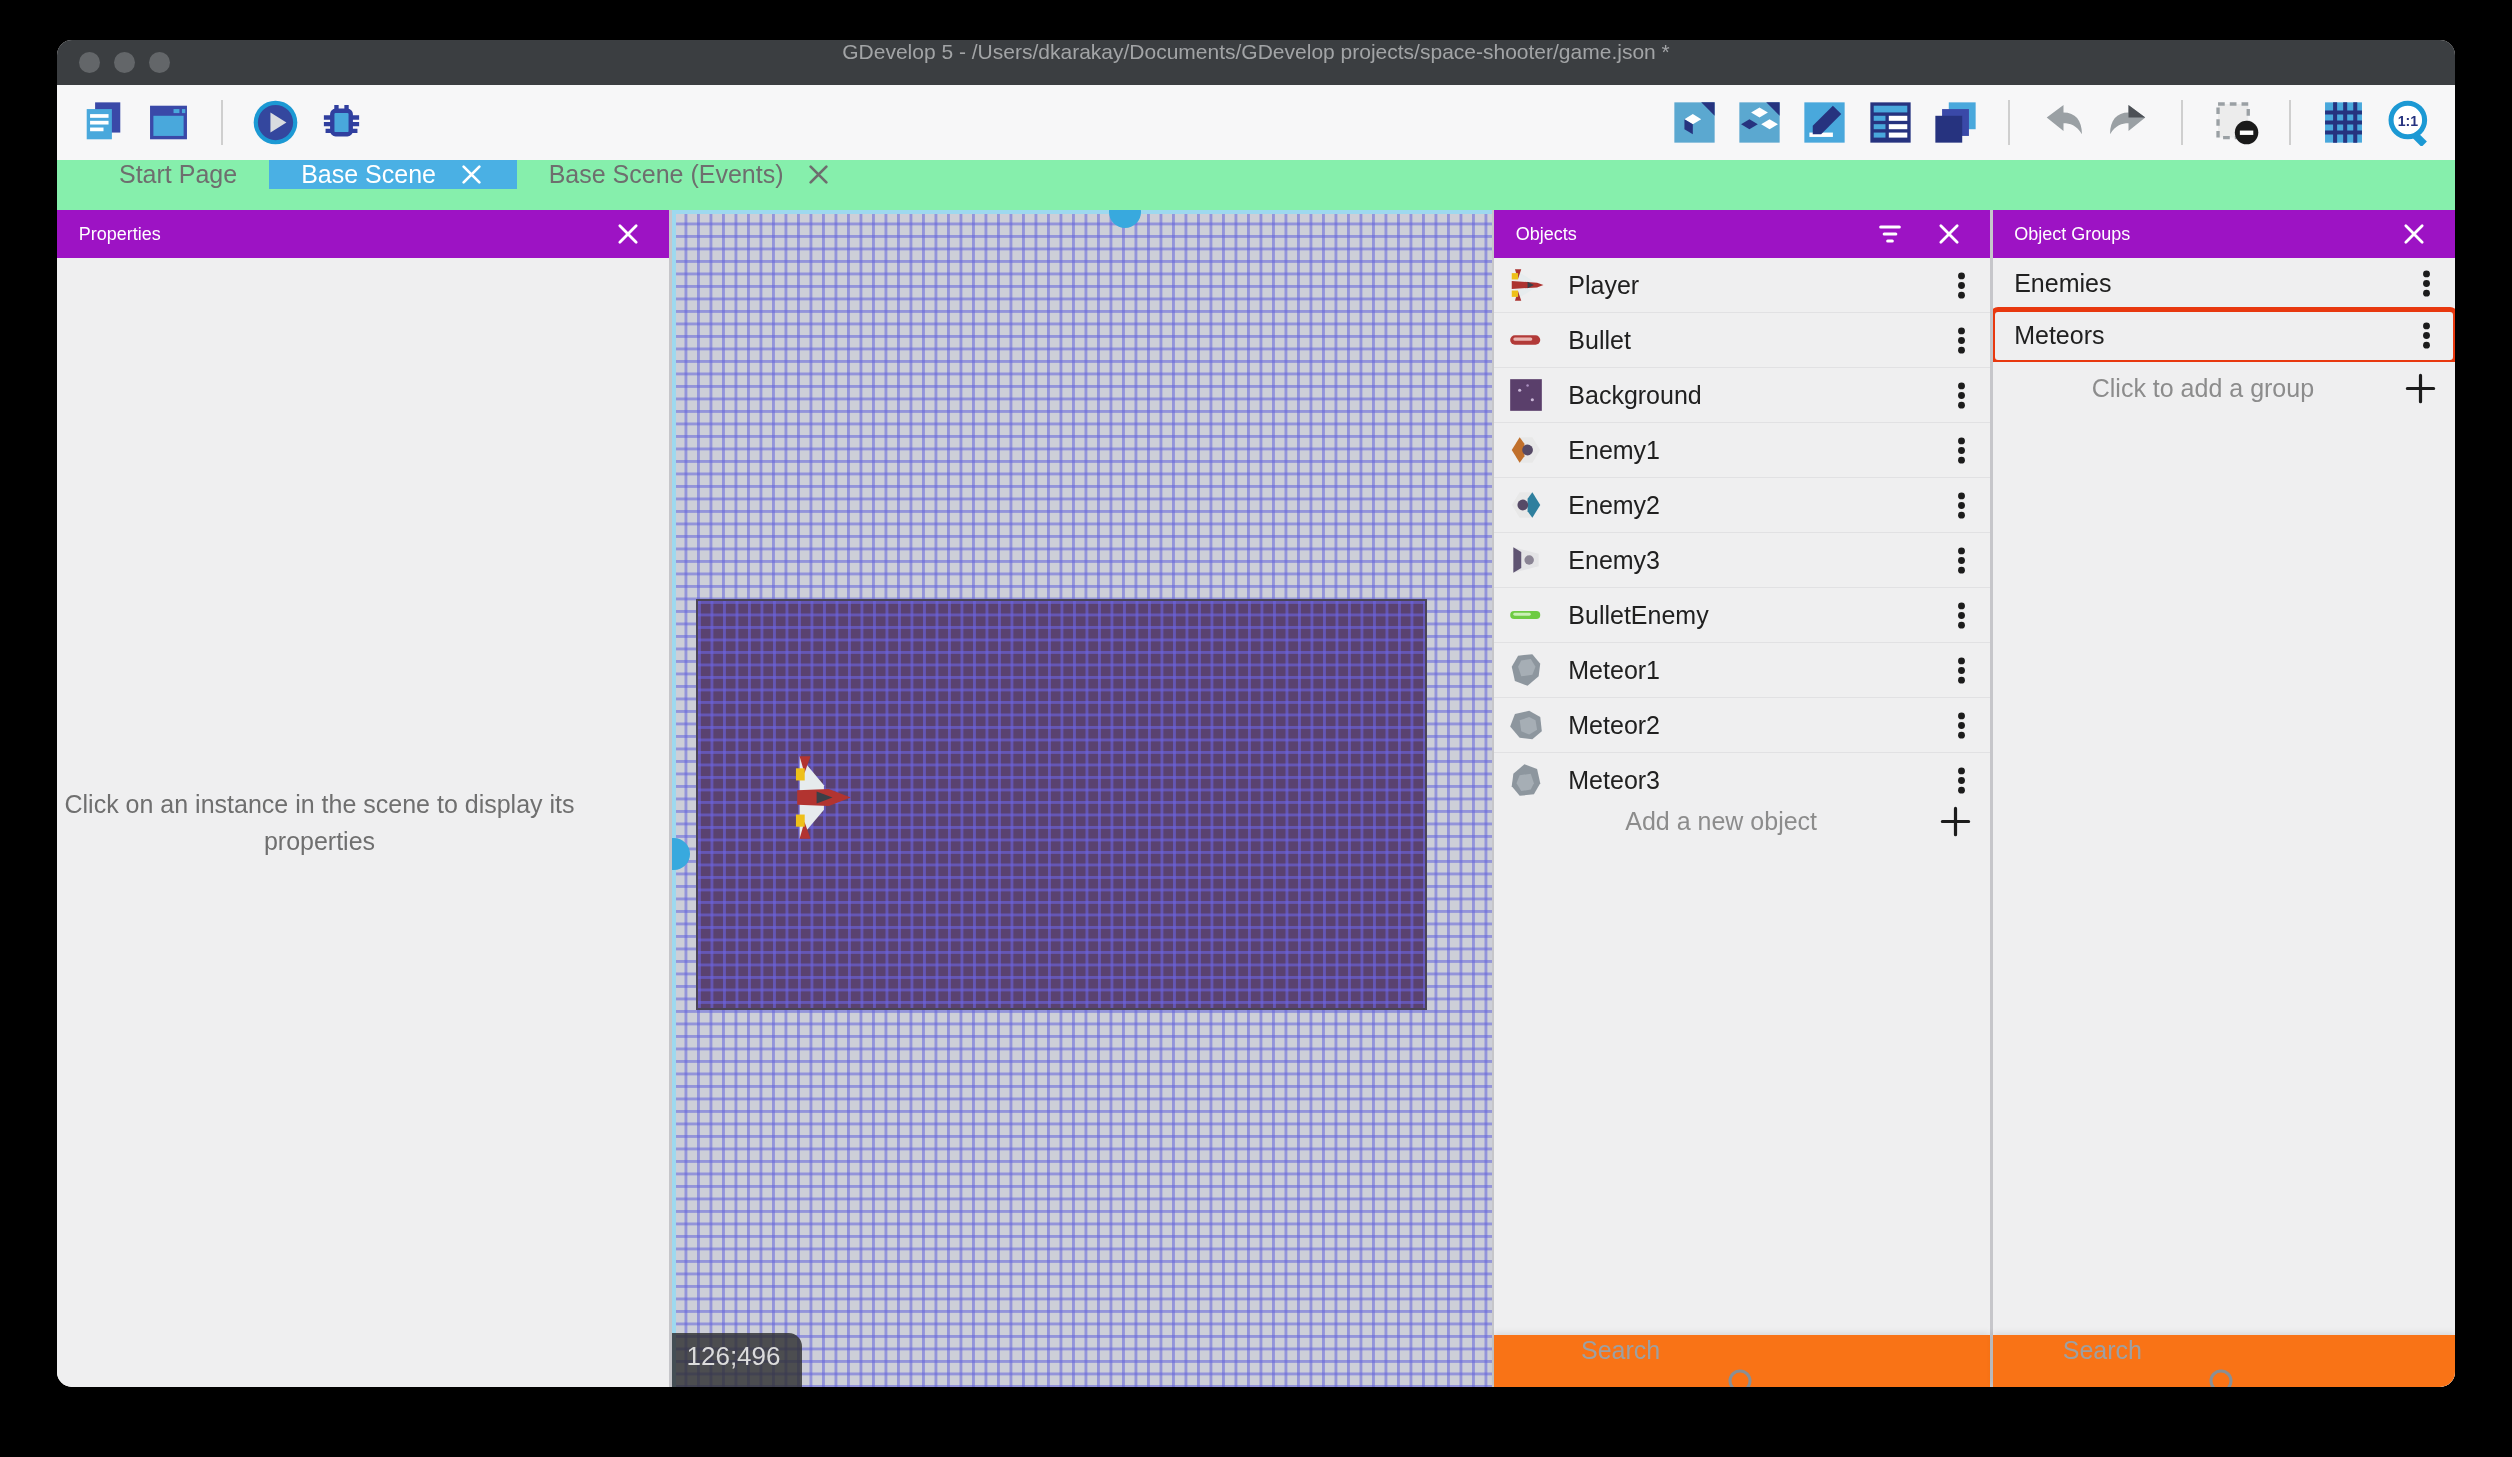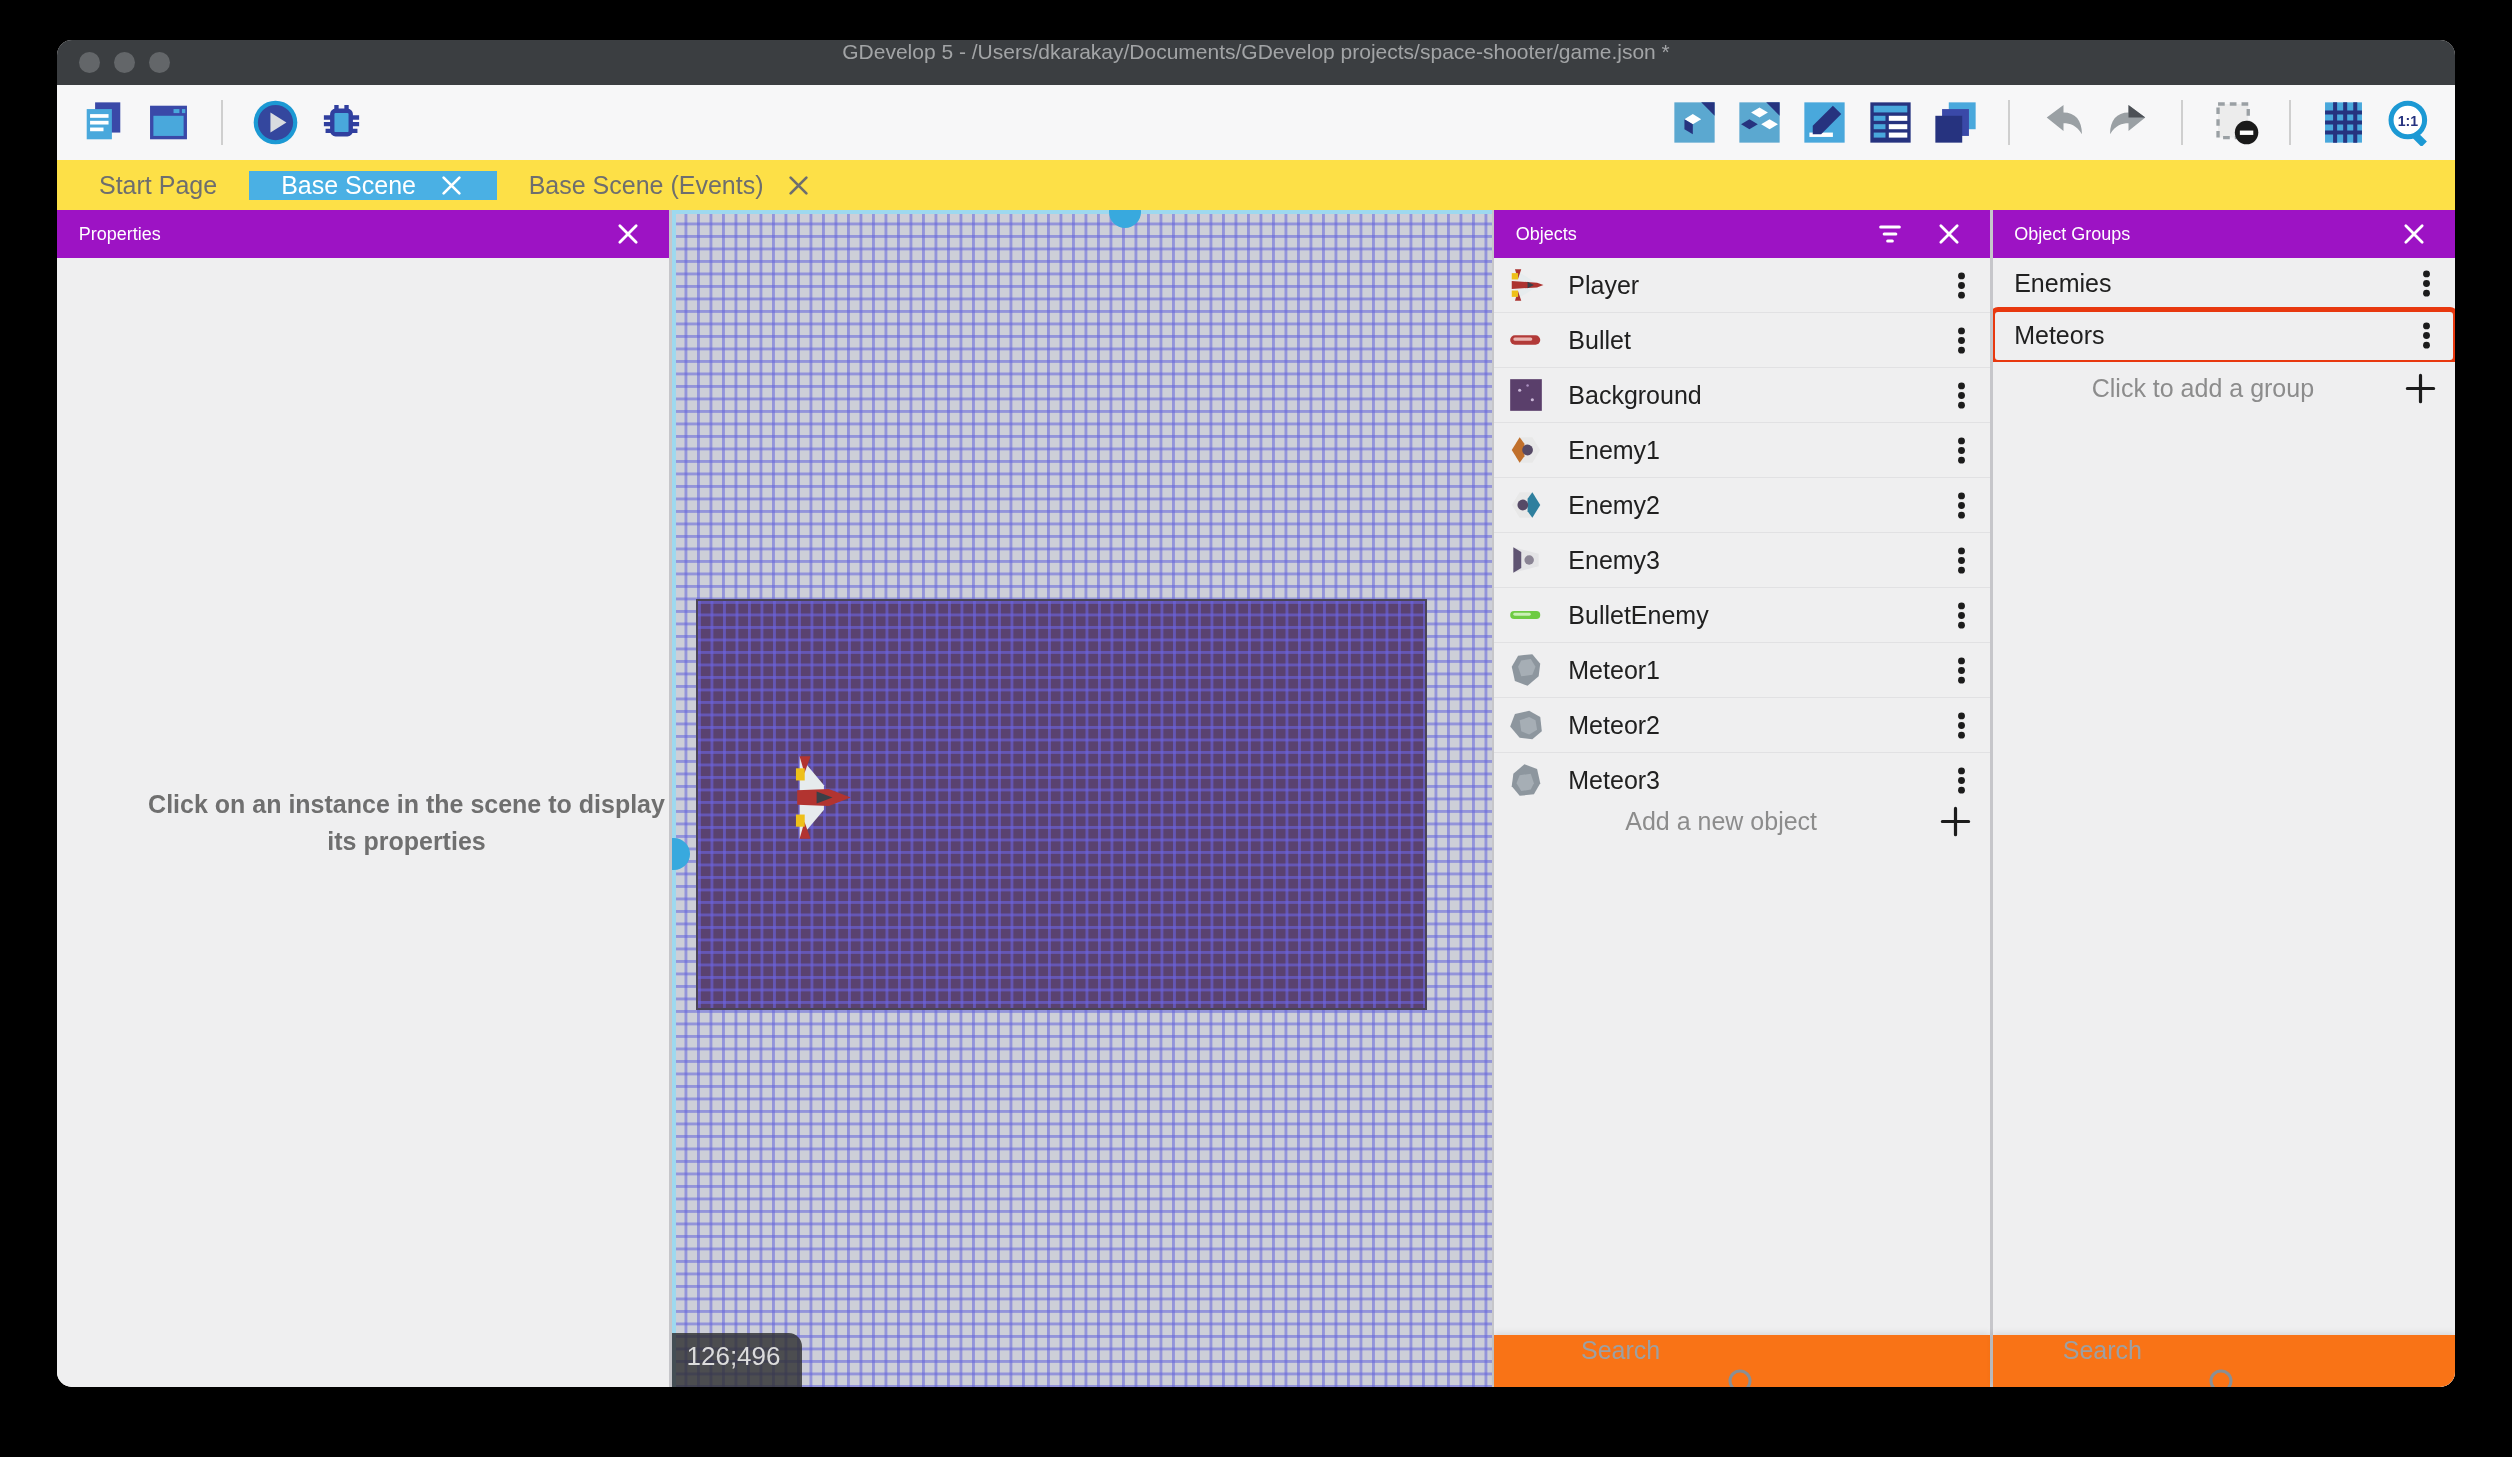--- a/index.html
+++ b/index.html
@@ -19,36 +19,36 @@
   .traffic span { width:21.7px; height:21.7px; border-radius:50%; background:#636669; display:block; cursor:pointer; }
   .title-text { color:#a2a4a6; font-size:21px; }
   
   .toolbar { height:75px; background:#f7f7f8; display:flex; align-items:center; padding:0 20px; flex:0 0 auto; }
   .tool-group { display:flex; align-items:center; gap:13.3px; }
   .tool-btn { width:52px; height:52px; display:flex; align-items:center; justify-content:center; background:none; border:none; padding:0; cursor:pointer; }
   .tool-btn svg { width:47px; height:47px; display:block; }
   .tb-divider { width:2.5px; height:45px; background:#cfcfcf; margin:0 13.3px; }
   .toolbar .spacer { flex:1; }
   
-  .tabbar { height:50px; background:#fde047; display:flex; align-items:center; padding-left:10px; flex:0 0 auto; }
+  .tabbar { height:50px; background:#86efac; display:flex; align-items:flex-start; padding-left:30px; flex:0 0 auto; }
   .tab { display:flex; align-items:center; gap:21.7px; padding:0 32px; font-size:25px; color:#6e6e6e; cursor:pointer; }
   .tab.active { background:#4ab0e4; color:#fff; }
   .tab-close { background:none; border:none; padding:0; width:27px; height:27px; color:inherit; cursor:pointer; }
   .tab-close svg { width:27px; height:27px; display:block; }
   
   .main { flex:1; display:flex; min-height:0; position:relative; }
   .panel { background:#efeff0; display:flex; flex-direction:column; position:relative; }
   .panel-header { height:48px; background:#9d13c4; color:#fff; display:flex; align-items:center; padding:0 21.7px; flex:0 0 auto; gap:21.7px; }
   .panel-title { font-size:18px; flex:1; }
   .icon-btn { background:none; border:none; padding:0; width:38px; height:38px; display:flex; align-items:center; justify-content:center; color:#fff; cursor:pointer; }
   .icon-btn svg { width:28px; height:28px; display:block; }
   .v-div { width:2.5px; background:#c6c6ca; flex:0 0 auto; }
   
   .properties-panel { width:612px; flex:0 0 auto; }
-  .properties-body { flex:1; display:flex; align-items:center; justify-content:flex-end;font-weight:bold; }
+  .properties-body { flex:1; display:flex; align-items:center; justify-content:flex-start; }
   .empty-msg { width:525px; text-align:center; font-size:25px; color:#6f6f6f; line-height:1.45; }
   
   .canvas { width:820px; flex:0 0 auto; position:relative; overflow:hidden; cursor:crosshair;
     background-color:#cdcfd8;
     background-image: linear-gradient(to right, rgba(100,100,220,0.55) 2.5px, transparent 2.5px),
                       linear-gradient(to bottom, rgba(100,100,220,0.55) 2.5px, transparent 2.5px);
     background-size:12.5px 12.5px; }
   .scene-bg { position:absolute; left:24px; top:389px; width:731px; height:411px;
     background-color:#5a4270;
     background-image: linear-gradient(to right, rgba(108,100,225,0.6) 2.5px, transparent 2.5px),

